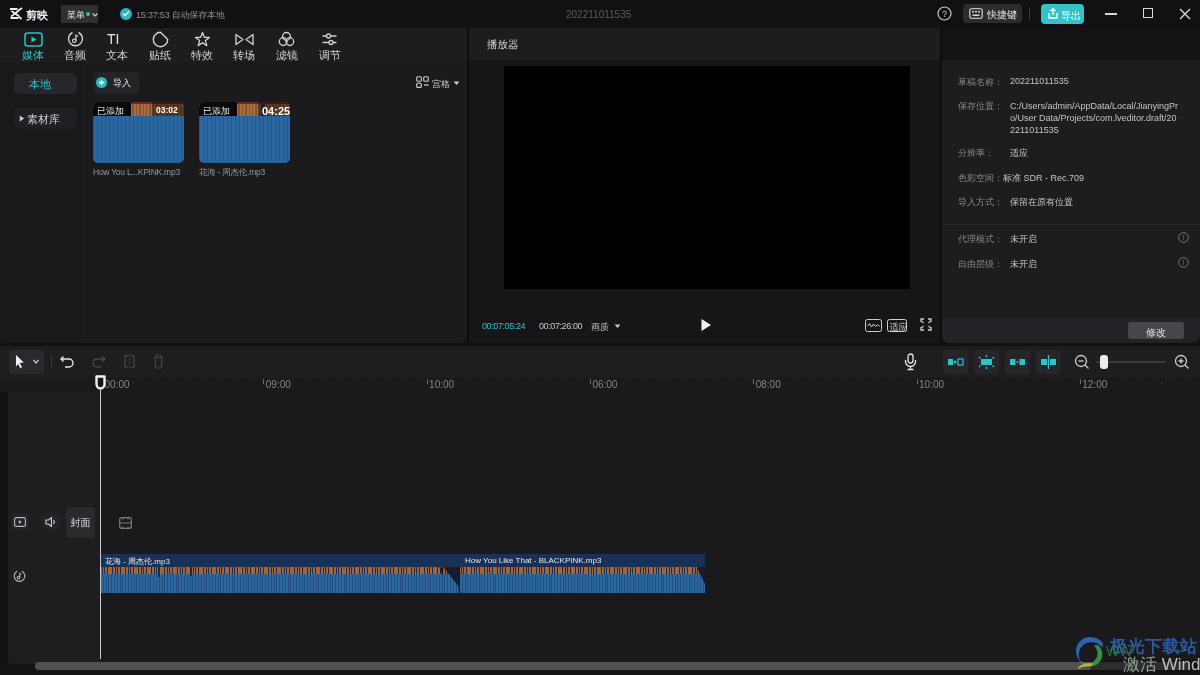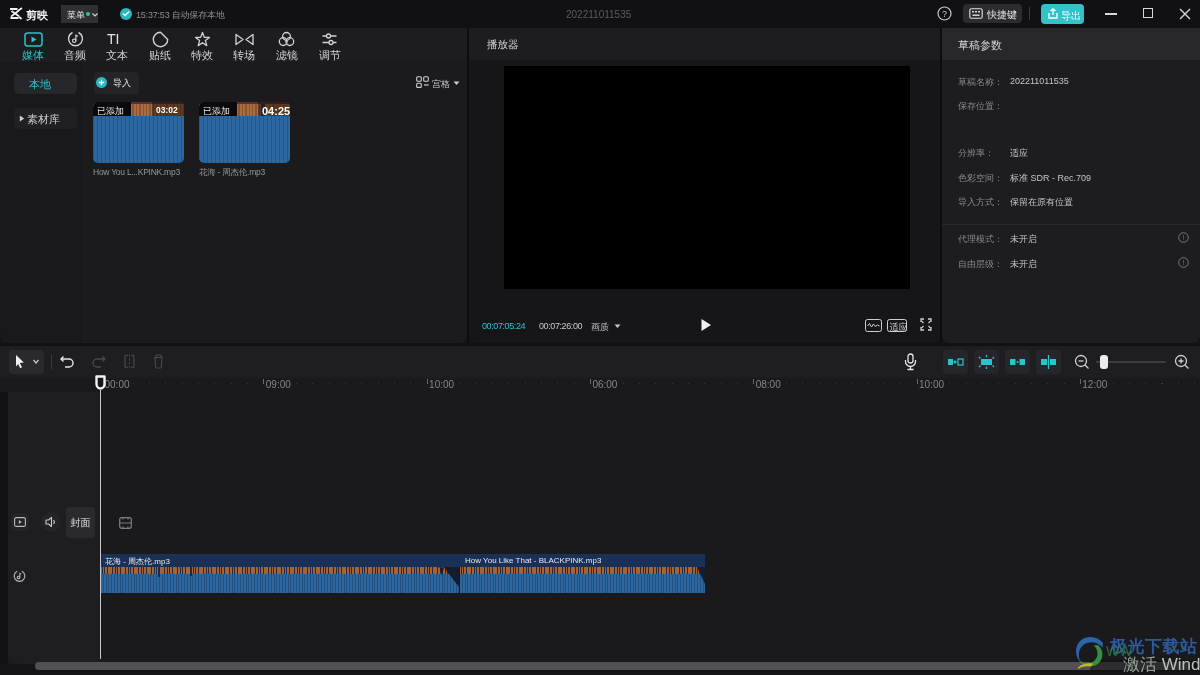--- a/index.html
+++ b/index.html
@@ -102,23 +102,20 @@
   <svg class="abs" style="left:321px;top:3px" width="17" height="17" viewBox="0 0 17 17">
     <path d="M1.5 5 H5.5 M9.5 5 H15.5 M1.5 11.5 H8 M12 11.5 H15.5" stroke="#d2d2d6" stroke-width="1.3"></path>
     <circle cx="7.5" cy="5" r="2" fill="none" stroke="#d2d2d6" stroke-width="1.3"></circle>
     <circle cx="10" cy="11.5" r="2" fill="none" stroke="#d2d2d6" stroke-width="1.3"></circle>
   </svg>
   <span class="txt" style="left:319px;top:20px;font-size:11px;color:#d2d2d6">调节</span>
 </div>
 <div class="abs" style="left:469px;top:28px;width:471px;height:32px;background:#1d1d20">
   <span class="txt" style="left:18px;top:10px;font-size:10.5px;color:#d6d6da">播放器</span>
 </div>
-<div class="abs" style="left:942px;top:28px;width:258px;height:32px;background:#28282b">
-  <span class="txt" style="left:16px;top:10px;font-size:11px;color:#d6d6da">草稿参数</span>
-</div>
 
 <div class="abs" style="left:467px;top:28px;width:2px;height:315px;background:#0d0d0e"></div>
 <div class="abs" style="left:940px;top:28px;width:2px;height:315px;background:#0d0d0e"></div>
 <div class="abs" style="left:0;top:343px;width:1200px;height:4px;background:#111113"></div>
 
 <div class="abs" style="left:0;top:62px;width:82px;height:281px;background:#19191c;border-bottom-left-radius:8px">
   <div class="abs" style="left:14px;top:11px;width:63px;height:21px;background:#27272b;border-radius:5px">
     <span class="txt" style="left:15px;top:4px;font-size:11px;color:#2cc3c9">本地</span>
   </div>
   <div class="abs" style="left:14px;top:46px;width:63px;height:21px;background:#202024;border-radius:5px">
@@ -205,39 +202,45 @@
       <path d="M1 4 V1 H4 M8 1 H11 V4 M11 9 V12 H8 M4 12 H1 V9" fill="none" stroke="#cfcfd3" stroke-width="1.3"></path>
       <path d="M3.5 8 L1.5 10 M8.5 8 L10.5 10 M3.5 5 L1.5 3 M8.5 5 L10.5 3" stroke="#cfcfd3" stroke-width="1.1"></path>
     </svg>
   </div>
 </div>
 
 <div class="abs" style="left:942px;top:60px;width:258px;height:283px;background:#1d1d20;border-bottom-left-radius:8px;border-bottom-right-radius:8px" id="rightpanel">
   <span class="txt" style="left:16px;top:16px;font-size:9px;color:#88888d">草稿名称：</span>
   <span class="txt" style="left:68px;top:16px;font-size:9px;color:#c4c4c8">202211011535</span>
   <span class="txt" style="left:16px;top:40px;font-size:9px;color:#88888d">保存位置：</span>
+  <div class="abs" style="left:68px;top:40px;width:190px;font-size:9px;line-height:12.2px;color:#c4c4c8;white-space:nowrap">C:/Users/admin/AppData/Local/JianyingPr<br>o/User Data/Projects/com.lveditor.draft/20<br>2211011535</div>
   <span class="txt" style="left:16px;top:87px;font-size:9px;color:#88888d">分辨率：</span>
   <span class="txt" style="left:68px;top:87px;font-size:9px;color:#c4c4c8">适应</span>
   <span class="txt" style="left:16px;top:112px;font-size:9px;color:#88888d">色彩空间：</span>
-  <span class="txt" style="left:68px;top:112px;font-size:9px;color:#c4c4c8">标准 SDR - Rec.709</span>
+  <span class="txt" style="left:61px;top:112px;font-size:9px;color:#c4c4c8">标准 SDR - Rec.709</span>
   <span class="txt" style="left:16px;top:136px;font-size:9px;color:#88888d">导入方式：</span>
   <span class="txt" style="left:68px;top:136px;font-size:9px;color:#c4c4c8">保留在原有位置</span>
   <div class="abs" style="left:0;top:164px;width:258px;height:1px;background:#2a2a2e"></div>
   <span class="txt" style="left:16px;top:173px;font-size:9px;color:#88888d">代理模式：</span>
   <span class="txt" style="left:68px;top:173px;font-size:9px;color:#c4c4c8">未开启</span>
   <svg class="abs" style="left:236px;top:172px" width="11" height="11" viewBox="0 0 11 11">
         <circle cx="5.5" cy="5.5" r="4.8" fill="none" stroke="#77777c" stroke-width="1"></circle>
         <text x="5.5" y="8" font-size="7" fill="#77777c" text-anchor="middle" font-family="Liberation Sans">!</text>
       </svg>
   <span class="txt" style="left:16px;top:198px;font-size:9px;color:#88888d">自由层级：</span>
   <span class="txt" style="left:68px;top:198px;font-size:9px;color:#c4c4c8">未开启</span>
   <svg class="abs" style="left:236px;top:197px" width="11" height="11" viewBox="0 0 11 11">
         <circle cx="5.5" cy="5.5" r="4.8" fill="none" stroke="#77777c" stroke-width="1"></circle>
         <text x="5.5" y="8" font-size="7" fill="#77777c" text-anchor="middle" font-family="Liberation Sans">!</text>
       </svg>
+  <div class="abs" style="left:0;top:258px;width:258px;height:25px;background:#232327;border-bottom-left-radius:8px;border-bottom-right-radius:8px">
+    <div class="abs" style="left:186px;top:4px;width:56px;height:17px;background:#46464b;border-radius:3px;text-align:center">
+      <span style="font-size:10px;color:#e4e4e8;line-height:17px">修改</span>
+    </div>
+  </div>
 </div>
 
 <div class="abs" style="left:0;top:346px;width:1200px;height:329px;background:#1a1a1d" id="timeline">
 
   <div class="abs" style="left:8px;top:46px;width:92px;height:272px;background:#1e1e21;border-bottom-left-radius:9px"></div>
   <div class="abs" style="left:0;top:46px;width:8px;height:283px;background:#121214"></div>
   <div class="abs" style="left:0;top:318px;width:1200px;height:11px;background:#141416"></div>
 
   <div class="abs" style="left:0;top:0;width:1200px;height:32px;background:#1e1e21">
     <div class="abs" style="left:9px;top:4px;width:35px;height:24px;background:#2a2a2e;border-radius:4px"></div>

